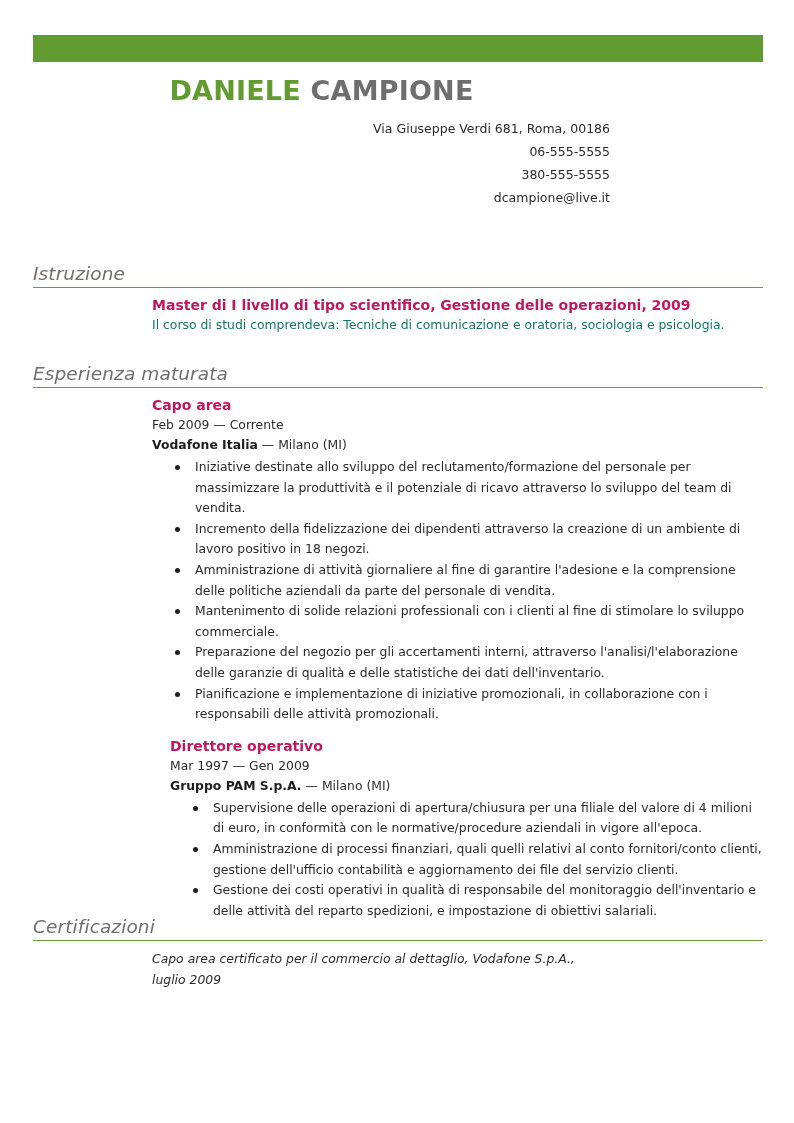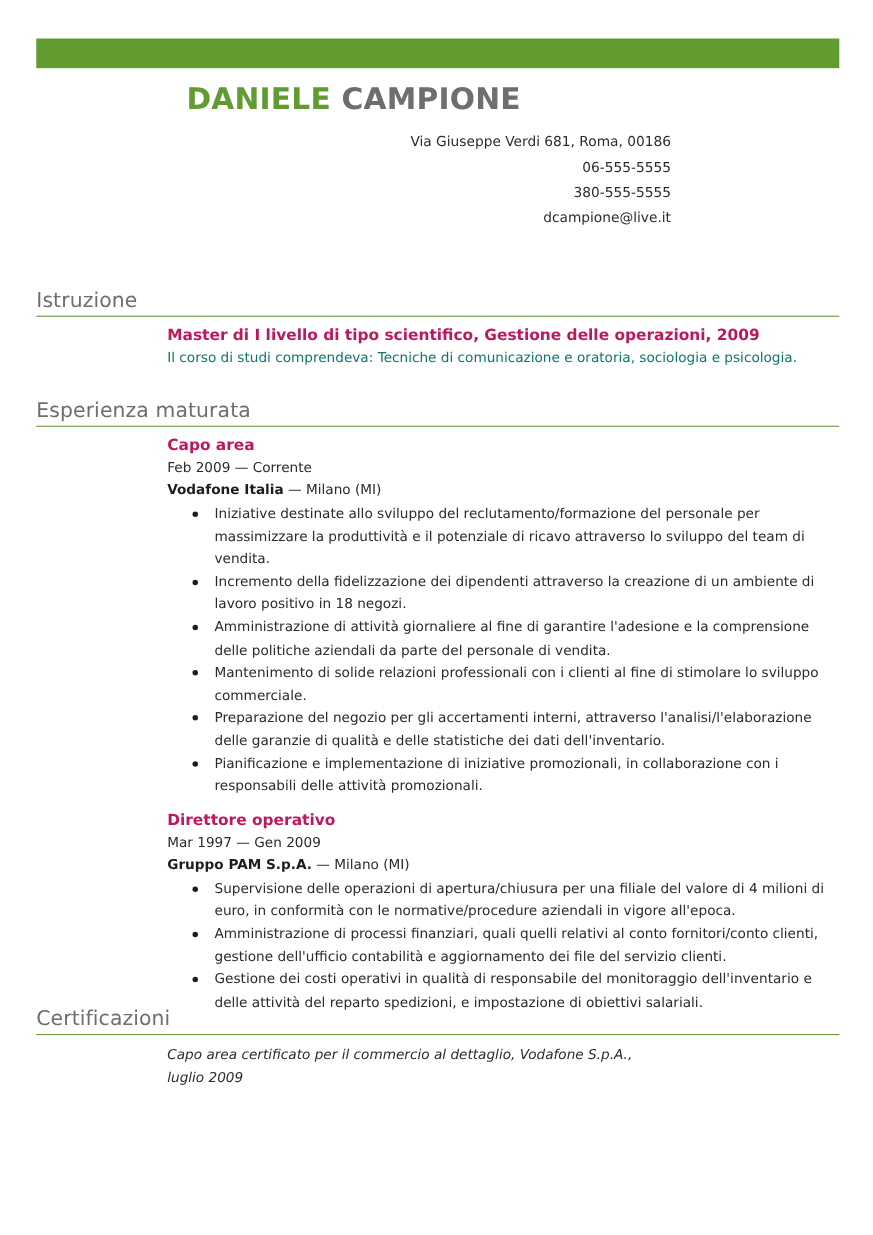--- a/index.html
+++ b/index.html
@@ -75,29 +75,31 @@
   }
   .section-title {
     font-size: 18.5px;
     font-weight: normal;
     color: #6e6e6e;
     line-height: 22px;
     margin: 0;
     padding-bottom: 2px;
     border-bottom: 1.4px solid #6d9a3b;
     letter-spacing: 0.1px;
+    font-style: italic;
   }
   .section-body {
     padding-left: 119px;   
     padding-top: 7px;
   }
 
   
   .entry + .entry {
     margin-top: 11px;
+    margin-left: 18px;
   }
   .entry-title {
     font-size: 14px;
     font-weight: bold;
     color: #be185d;
     line-height: 20px;
     margin: 0;
   }
   .entry-meta {
     font-size: 12.4px;

